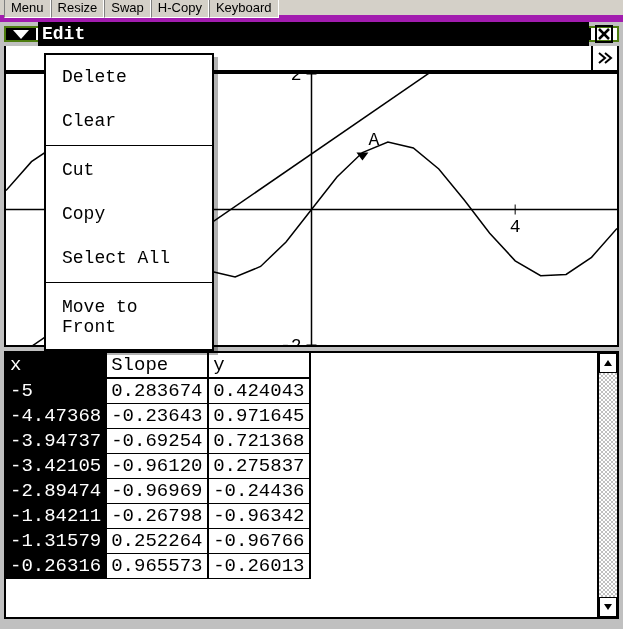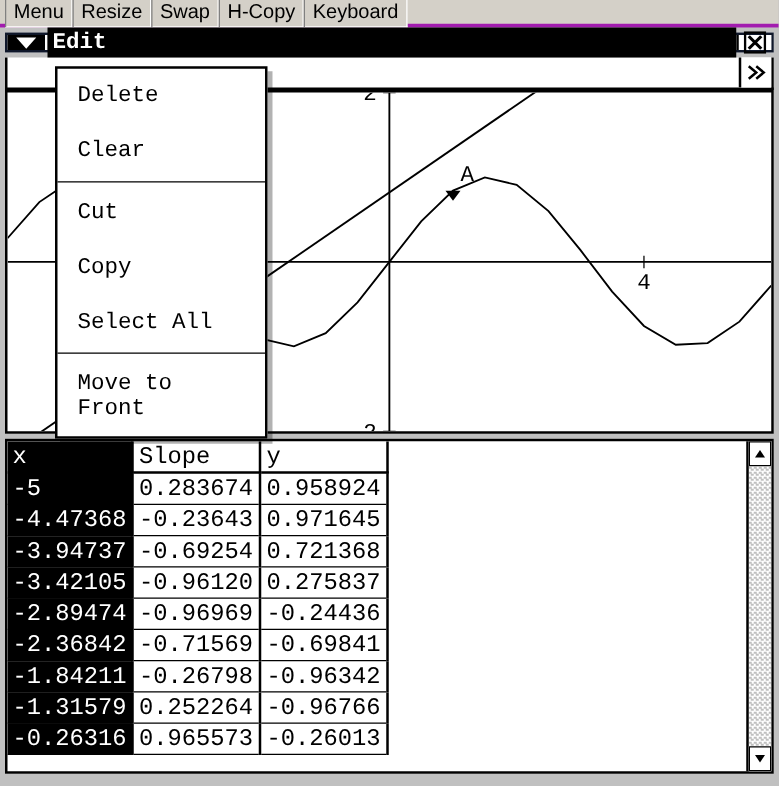--- a/index.html
+++ b/index.html
@@ -8,42 +8,42 @@
     height: 629px;
     background: #c0c0c0;
     font-family: "Courier New", monospace;
     font-size: 18px;
     overflow: hidden;
     position: relative;
   }
   .menubar {
     background: #d4d0c8;
     height: 22px;
-    border-bottom: 3px solid #a21caf;
+    border-bottom: 7px solid #a21caf;
     display: flex;
     align-items: center;
     padding: 0 4px;
     font-family: Tahoma, sans-serif;
-    font-size: 16px;
+    font-size: 13px;
   }
   .menubar-item {
     padding: 2px 6px;
     cursor: default;
     border: 1px solid transparent;
   }
   .menubar-item.grouped {
     border: 1px solid #808080;
     border-right: 1px solid #fff;
     border-bottom: 1px solid #fff;
     background: #d4d0c8;
   }
   .titlebar {
     height: 16px;
     background: #fff;
-    border: 2px solid #0f172a;
+    border: 2px solid #4d7c0f;
     margin: 4px;
     display: flex;
     align-items: center;
     position: relative;
   }
   .titlebar-inner {
     height: 24px;
     background: #000;
     color: #fff;
     flex: 1;
@@ -255,46 +255,41 @@
         <tr>
           <th class="inv col-x">x</th>
           <th class="col-slope">Slope</th>
           <th class="col-y">y</th>
         </tr>
       </thead>
       <tbody id="table-body">
           <tr>
             <td class="inv">-5</td>
             <td>0.283674</td>
-            <td>0.958924</td>
+            <td>0.424043</td>
           </tr>
           <tr>
             <td class="inv">-4.47368</td>
             <td>-0.23643</td>
             <td>0.971645</td>
           </tr>
           <tr>
             <td class="inv">-3.94737</td>
             <td>-0.69254</td>
             <td>0.721368</td>
           </tr>
           <tr>
             <td class="inv">-3.42105</td>
             <td>-0.96120</td>
             <td>0.275837</td>
           </tr>
           <tr>
             <td class="inv">-2.89474</td>
             <td>-0.96969</td>
             <td>-0.24436</td>
-          </tr>
-          <tr>
-            <td class="inv">-2.36842</td>
-            <td>-0.71569</td>
-            <td>-0.69841</td>
           </tr>
           <tr>
             <td class="inv">-1.84211</td>
             <td>-0.26798</td>
             <td>-0.96342</td>
           </tr>
           <tr>
             <td class="inv">-1.31579</td>
             <td>0.252264</td>
             <td>-0.96766</td>

